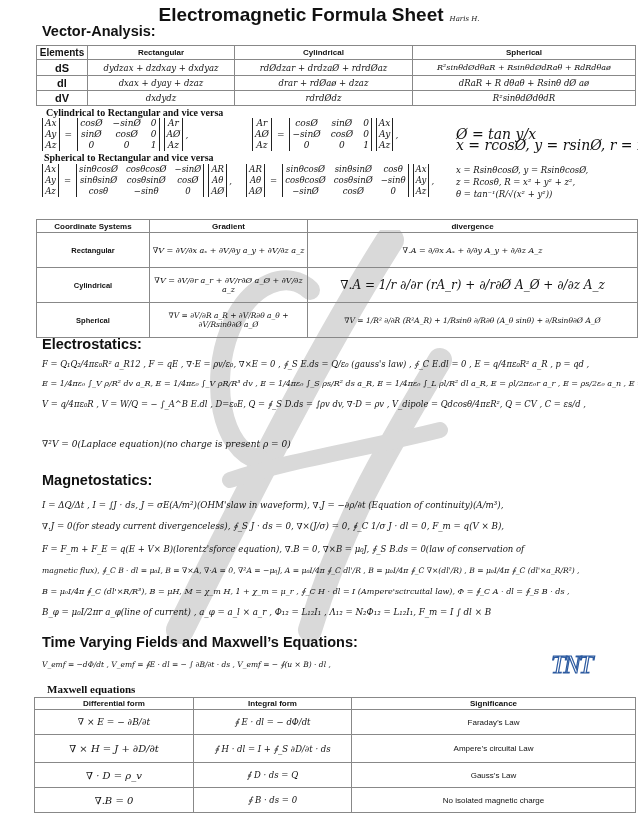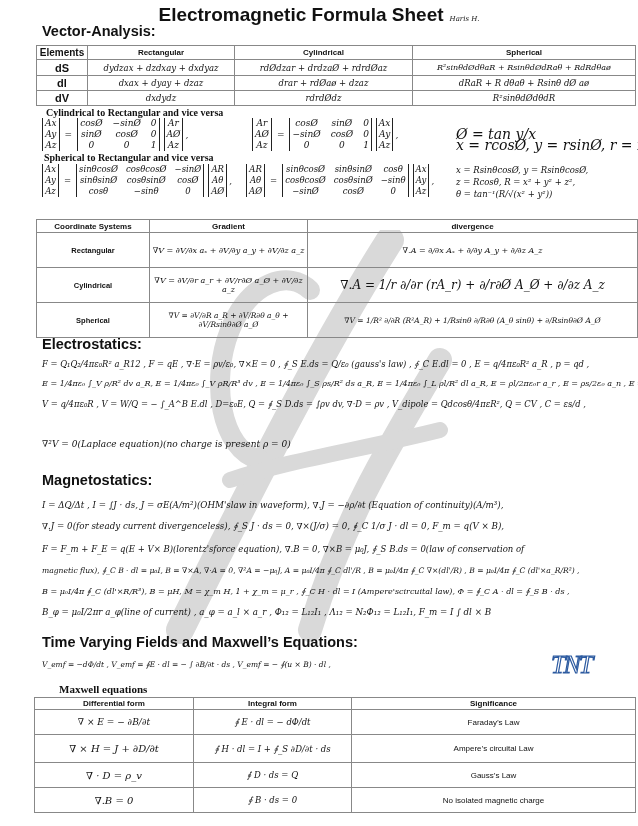--- a/index.html
+++ b/index.html
@@ -212,21 +212,21 @@
   <div class="line" style="top:521px; font-size:8.7px;">∇.J = 0(for steady current divergenceless), ∮_S J · ds = 0, ∇×(J/σ) = 0,  ∮_C 1/σ J · dl = 0, F_m = q(V × B),</div>
   <div class="line" style="top:544px; font-size:8.5px;">F = F_m + F_E = q(E + V× B)(lorentz'sforce equation), ∇.B = 0, ∇×B = μ₀J, ∮_S B.ds = 0(law of conservation of</div>
   <div class="line" style="top:566px; font-size:7.6px;">magnetic flux), ∮_C B · dl = μ₀I, B = ∇×A, ∇·A = 0, ∇²A = −μ₀J, A = μ₀I/4π ∮_C dl'/R , B = μ₀I/4π ∮_C ∇×(dl'/R) , B = μ₀I/4π ∮_C (dl'×a_R/R²) ,</div>
   <div class="line" style="top:587px; font-size:8px;">B = μ₀I/4π ∮_C (dl'×R/R³), B = μH, M = χ_m H, 1 + χ_m = μ_r , ∮_C H · dl = I (Ampere'scircuital law), Φ = ∮_C A · dl = ∮_S B · ds ,</div>
   <div class="line" style="top:607px; font-size:8.7px;">B_φ = μ₀I/2πr a_φ(line of current) , a_φ = a_l × a_r ,  Φ₁₂ = L₁₂I₁ , Λ₁₂ = N₂Φ₁₂ = L₁₂I₁, F_m = I ∫ dl × B</div>
 
   <div class="h1" style="top:634px;">Time Varying Fields and Maxwell’s Equations:</div>
   <div class="line" style="top:660px; font-size:7.5px;">V_emf = −dΦ/dt , V_emf = ∮E · dl = − ∫ ∂B/∂t · ds , V_emf = − ∮(u × B) · dl ,</div>
   <div class="logo">TNT</div>
 
-  <div class="h2" style="left:59px; top:683px; font-size:11px;">Maxwell equations</div>
+  <div class="h2" style="left:47px; top:683px; font-size:11px;">Maxwell equations</div>
 
   <table style="left:34px; top:697px; width:602px;">
     <tbody>
         <tr style="height:12px;">
       <th style="width:158px;">Differential form</th>
       <th style="width:157px;">Integral form</th>
       <th>Significance</th>
     </tr>
     <tr style="height:25px;">
       <td class="math" style="font-size:9px;">∇ × E = − ∂B/∂t</td>

